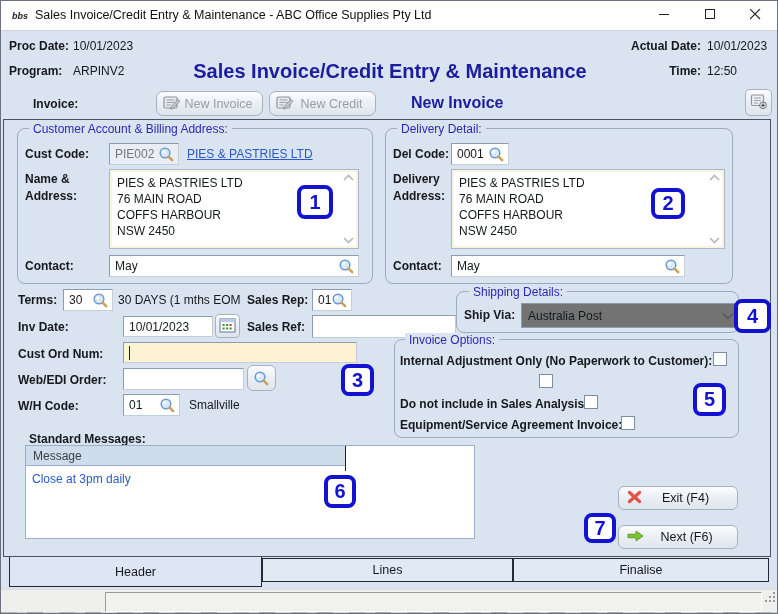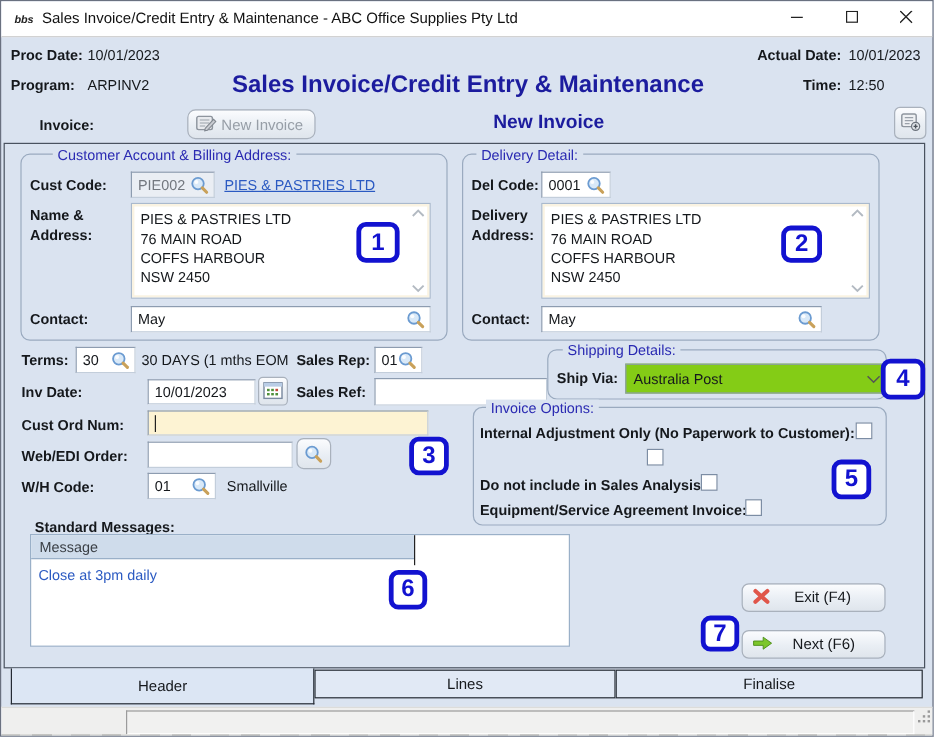--- a/index.html
+++ b/index.html
@@ -24,21 +24,21 @@
   .field.gray{background:#eaeef4;color:#73787f;}
   .field.cream{background:#fdf3d3;}
   .mag{width:17px;height:17px;flex:0 0 auto;}
   .tarea{position:absolute;background:#fff;border:1px solid #a9b9cd;box-shadow:inset 0 0 0 2px #faf3e2;box-sizing:border-box;}
   .tarea .txt{position:absolute;left:7px;top:5px;right:20px;white-space:pre-line;line-height:16px;}
   .sb{position:absolute;right:2px;width:15px;display:flex;justify-content:center;color:#b3bac2;}
   .btn{position:absolute;display:flex;align-items:center;border:1px solid #a9b1bc;border-radius:7px;
        background:linear-gradient(#fbfcfe,#e9eef4 55%,#dfe5ec);box-sizing:border-box;font-size:12.5px;}
   .btn .cap{flex:1;text-align:center;}
   .btn.disabled{color:#979ea7;}
-  .combo{position:absolute;background:#84cc16;border:1px solid #8d9cb0;box-sizing:border-box;display:flex;align-items:center;padding:0 4px 0 6px;}
+  .combo{position:absolute;background:#737373;border:1px solid #8d9cb0;box-sizing:border-box;display:flex;align-items:center;padding:0 4px 0 6px;}
   .combo .val{flex:1;}
   .chk{position:absolute;width:14px;height:14px;background:#fff;border:1px solid #7c8da4;box-sizing:border-box;}
   .ann{position:absolute;background:#fff;border:4px solid #1212d0;border-radius:8px;color:#1212d0;
        font-weight:bold;font-size:20px;display:flex;align-items:center;justify-content:center;box-sizing:border-box;}
   .tab{position:absolute;border:1px solid #242a33;box-sizing:border-box;display:flex;align-items:center;justify-content:center;font-size:12.5px;}
   .link{color:#2b5ac2;text-decoration:underline;white-space:nowrap;}
   .cursor{position:absolute;left:5px;top:3px;width:1px;height:14px;background:#222;}
 </style>
 </head>
 <body>
@@ -77,34 +77,42 @@
 
   <span class="abs lbl" style="left:8px;top:96px;margin-left:24px;">Invoice:</span>
   <div class="btn disabled" style="left:155px;top:90px;width:107px;height:25px;padding:0 6px;">
     <span><svg width="18" height="15" viewBox="0 0 18 15">
           <rect x="1" y="2" width="13" height="11" rx="1.5" fill="#e8eaee" stroke="#8e959e" stroke-width="1.2"></rect>
           <path d="M3.5 5 H11.5 M3.5 7.5 H11.5 M3.5 10 H8" stroke="#9aa1aa" stroke-width="1"></path>
           <path d="M8 12 L15 4.5 L16.8 6.3 L9.8 13.6 L7.6 14 Z" fill="#c9ccd2" stroke="#80878f" stroke-width="0.9"></path>
         </svg></span>
     <span class="cap">New Invoice</span>
   </div>
+  <div class="btn disabled" style="left:268px;top:90px;width:107px;height:25px;padding:0 6px;">
+    <span><svg width="18" height="15" viewBox="0 0 18 15">
+          <rect x="1" y="2" width="13" height="11" rx="1.5" fill="#e8eaee" stroke="#8e959e" stroke-width="1.2"></rect>
+          <path d="M3.5 5 H11.5 M3.5 7.5 H11.5 M3.5 10 H8" stroke="#9aa1aa" stroke-width="1"></path>
+          <path d="M8 12 L15 4.5 L16.8 6.3 L9.8 13.6 L7.6 14 Z" fill="#c9ccd2" stroke="#80878f" stroke-width="0.9"></path>
+        </svg></span>
+    <span class="cap">New Credit</span>
+  </div>
   <span class="abs navy" style="left:410px;top:93px;font-size:16px;font-weight:bold;">New Invoice</span>
   <div class="btn" style="left:744px;top:88px;width:27px;height:27px;justify-content:center;border-radius:5px;">
     <span><svg width="18" height="17" viewBox="0 0 18 17">
           <rect x="1.5" y="2" width="12" height="10.5" rx="1.5" fill="#eef0f3" stroke="#8e959e" stroke-width="1.2"></rect>
           <path d="M4 5 H11 M4 7.5 H11 M4 10 H8" stroke="#9aa1aa" stroke-width="1"></path>
           <circle cx="13" cy="12.3" r="3.4" fill="#dfe3e8" stroke="#6d747d" stroke-width="1"></circle>
           <path d="M13 10.6 V14 M11.3 12.3 H14.7" stroke="#4c535b" stroke-width="1.2"></path>
         </svg></span>
   </div>
 
   <div class="abs" style="left:2px;top:118px;width:768px;height:438px;border:1px solid #49525f;box-sizing:border-box;"></div>
 
   <div class="group" style="left:16px;top:127px;width:356px;height:156px;"></div>
-  <span class="gtitle" style="left:28px;top:121px;margin-left:15px;">Customer Account &amp; Billing Address:</span>
+  <span class="gtitle" style="left:28px;top:121px;">Customer Account &amp; Billing Address:</span>
   <span class="abs lbl" style="left:24px;top:146px;">Cust Code:</span>
   <div class="field gray" style="left:108px;top:142px;width:70px;height:22px;">
     <span class="val">PIE002</span>
     <span class="mag"><svg width="17" height="17" viewBox="0 0 17 17">
           <circle cx="7" cy="7" r="4.8" fill="#d9e9f8" stroke="#6b9bd1" stroke-width="1.5"></circle>
           <circle cx="5.6" cy="5.6" r="1.7" fill="#ffffff" opacity="0.85"></circle>
           <path d="M10.6 10.6 L14.2 14.2" stroke="#c9a15a" stroke-width="2.6" stroke-linecap="round"></path>
         </svg></span>
   </div>
   <span class="abs link" style="left:186px;top:146px;">PIES &amp; PASTRIES LTD</span>

